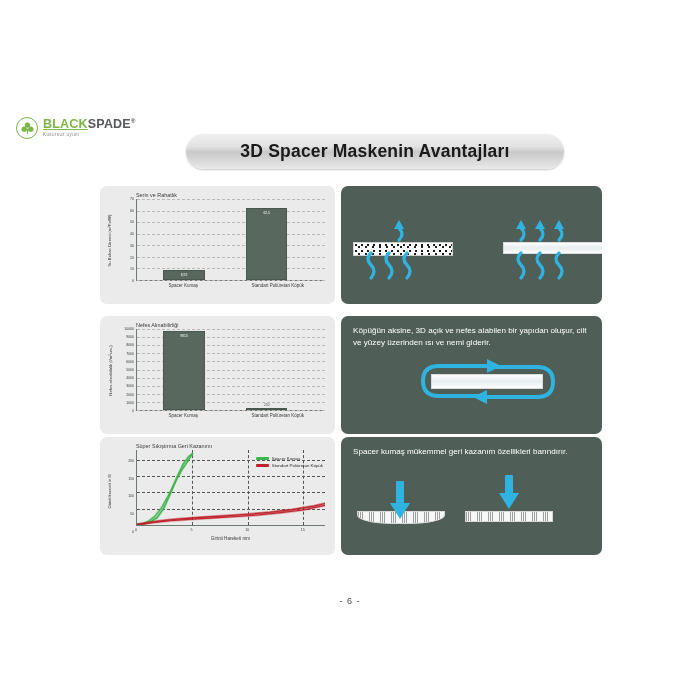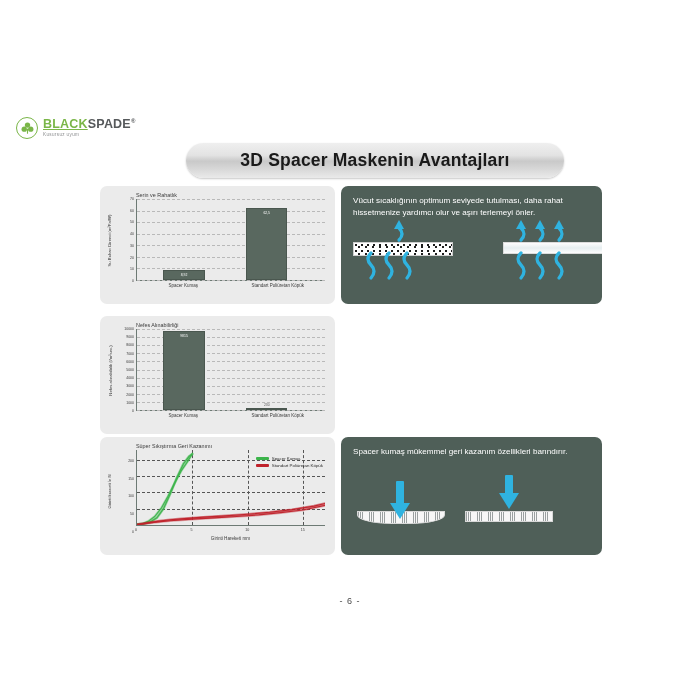--- a/index.html
+++ b/index.html
@@ -19,21 +19,21 @@
   .logo-mark svg { display: block; }
   .logo-text { display: flex; flex-direction: column; line-height: 1; }
   .logo-word { font-size: 12.5px; font-weight: 700; letter-spacing: .2px; }
   .logo-word .lw-a { color: #7ab648; text-decoration: underline; }
   .logo-word .lw-b { color: #56595b; }
   .logo-word .lw-r { font-size: 6px; vertical-align: super; color: #56595b; }
   .logo-tag { font-size: 4.6px; color: #8b8d8f; letter-spacing: .35px; margin-top: 2.5px; }
 
   
   .title-pill {
-    position: absolute; left: 186px; top: 143px; width: 378px; height: 35px;
+    position: absolute; left: 186px; top: 134px; width: 378px; height: 35px;
     border-radius: 18px;
     background: linear-gradient(to bottom, #efefef 0%, #e3e3e3 35%, #c9c9c9 52%, #d8d8d8 75%, #eaeaea 100%);
     box-shadow: 0 1px 2px rgba(0,0,0,.22);
     display: flex; align-items: center; justify-content: center; text-align: center;
   }
   .title-text { font-size: 17.5px; font-weight: 700; color: #1a1a1a; letter-spacing: .2px; }
 
   
   .row { position: absolute; left: 100px; width: 502px; height: 118px; display: flex; gap: 6px; }
   #row-0 { top: 186px; }
@@ -180,21 +180,20 @@
               <div class="bar-lbl">62,5</div>
             </div>
           </div>
         <div class="xcats" id="c0-xcats">
             <div class="xcat">Spacer Kumaş</div>
             <div class="xcat">Standart Poliüretan Köpük</div>
           </div>
       </div>
     </div>
     <div class="info-card">
-      <div class="info-text">Vücut sıcaklığının optimum seviyede tutulması, daha rahat hissetmenize yardımcı olur ve aşırı terlemeyi önler.</div>
       <div class="art">
         <div class="slab-porous" style="left:12px;top:26px;width:100px;height:14px;"></div>
         <div class="slab-plain" style="left:162px;top:26px;width:100px;height:12px;"></div>
         <svg width="100%" height="100%" style="position:absolute;left:0;top:0" aria-hidden="true">
           <g stroke="#2fb3e0" stroke-width="3.2" fill="none" stroke-linecap="round">
             <path d="M30 62 q6 -7 0 -13 q-6 -6 0 -12"></path>
             <path d="M48 62 q6 -7 0 -13 q-6 -6 0 -12"></path>
             <path d="M66 62 q6 -7 0 -13 q-6 -6 0 -12"></path>
             <path d="M58 24 q6 -6 0 -12"></path>
             <path d="M180 62 q6 -7 0 -13 q-6 -6 0 -12"></path>
@@ -251,20 +250,36 @@
               <div class="bar-lbl">9815</div>
             </div>
             <div class="bar" style="height: 2.3%; width: 22%; left: 58%;">
               <div class="bar-lbl" style="top: -6px; color: rgb(85, 85, 85);">230</div>
             </div>
           </div>
         <div class="xcats" id="c1-xcats">
             <div class="xcat">Spacer Kumaş</div>
             <div class="xcat">Standart Poliüretan Köpük</div>
           </div>
+      </div>
+    </div>
+    <div class="info-card">
+      <div class="info-text">Köpüğün aksine, 3D açık ve nefes alabilen bir yapıdan oluşur, cilt ve yüzey üzerinden ısı ve nemi giderir.</div>
+      <div class="art">
+        <div class="slab-plain" style="left:90px;top:28px;width:112px;height:15px;"></div>
+        <svg width="100%" height="100%" style="position:absolute;left:0;top:0" aria-hidden="true">
+          <g stroke="#2fb3e0" stroke-width="4" fill="none" stroke-linecap="round">
+            <path d="M150 20 H98 q-16 0 -16 15 q0 15 16 15 H140"></path>
+            <path d="M142 51 H196 q16 0 16 -15 q0 -15 -16 -15 H152"></path>
+          </g>
+          <g fill="#2fb3e0">
+            <polygon points="160,20 146,13 146,27"></polygon>
+            <polygon points="132,51 146,44 146,58"></polygon>
+          </g>
+        </svg>
       </div>
     </div>
   </div>
 
   <div class="row" id="row-2">
     <div class="chart-card">
       <div class="ch-title">Süper Sıkıştırma Geri Kazanımı</div>
       <div class="plot-wrap">
         <div class="ylab">
             <span>Girinti kuvveti İn N</span>

